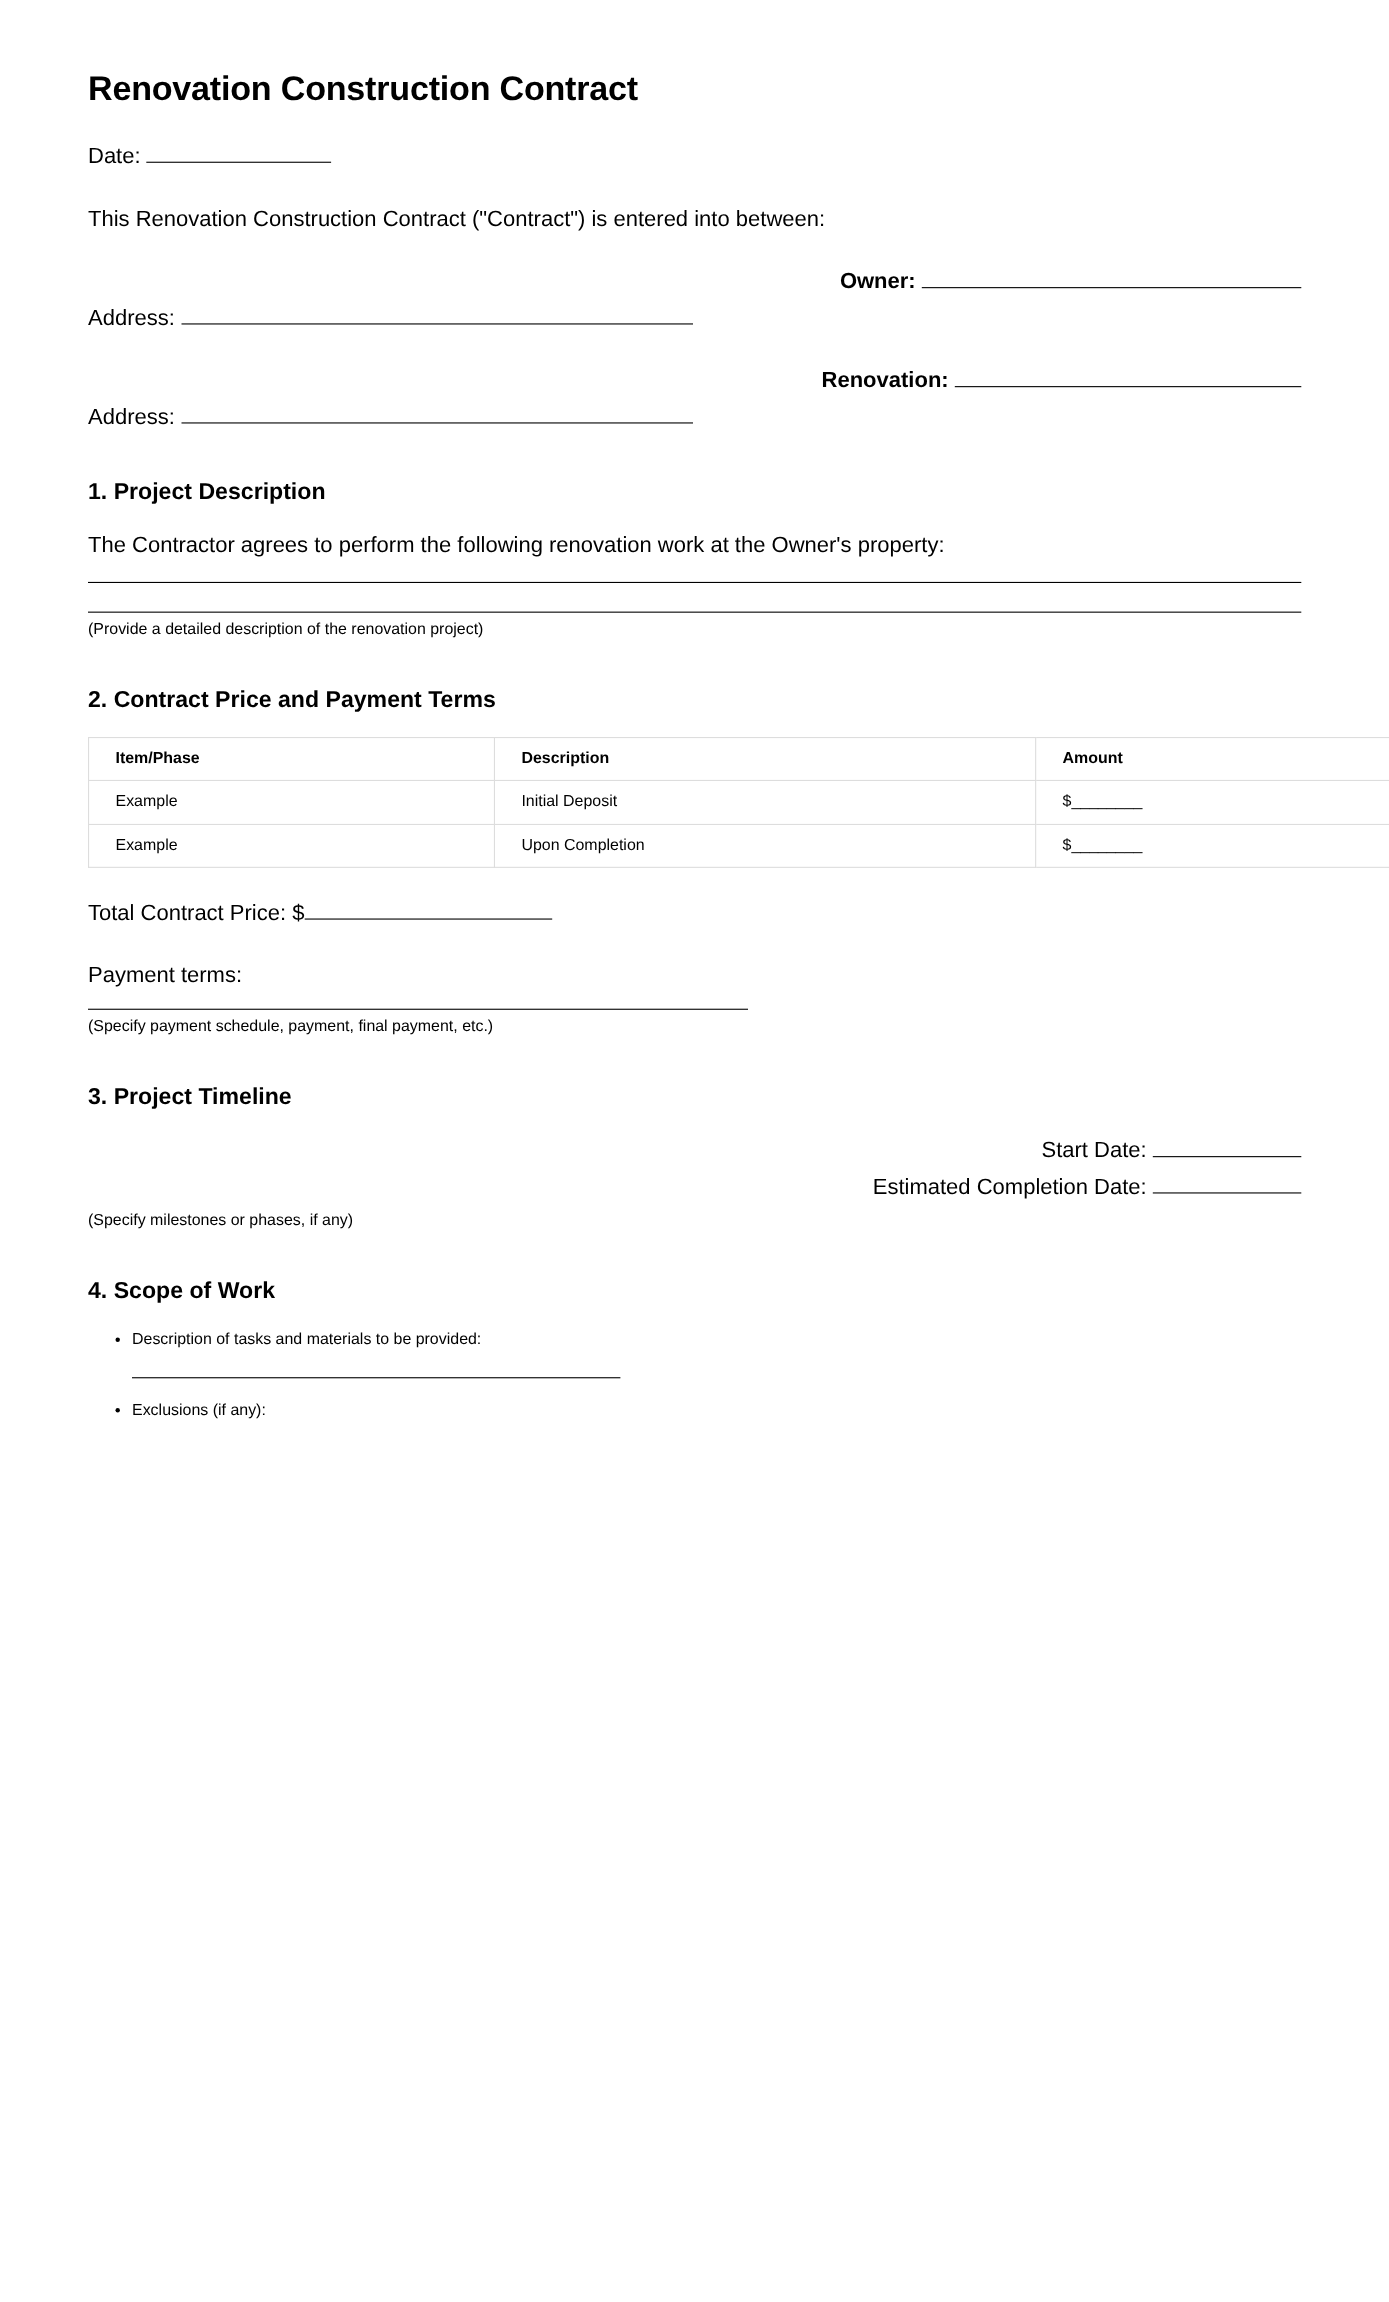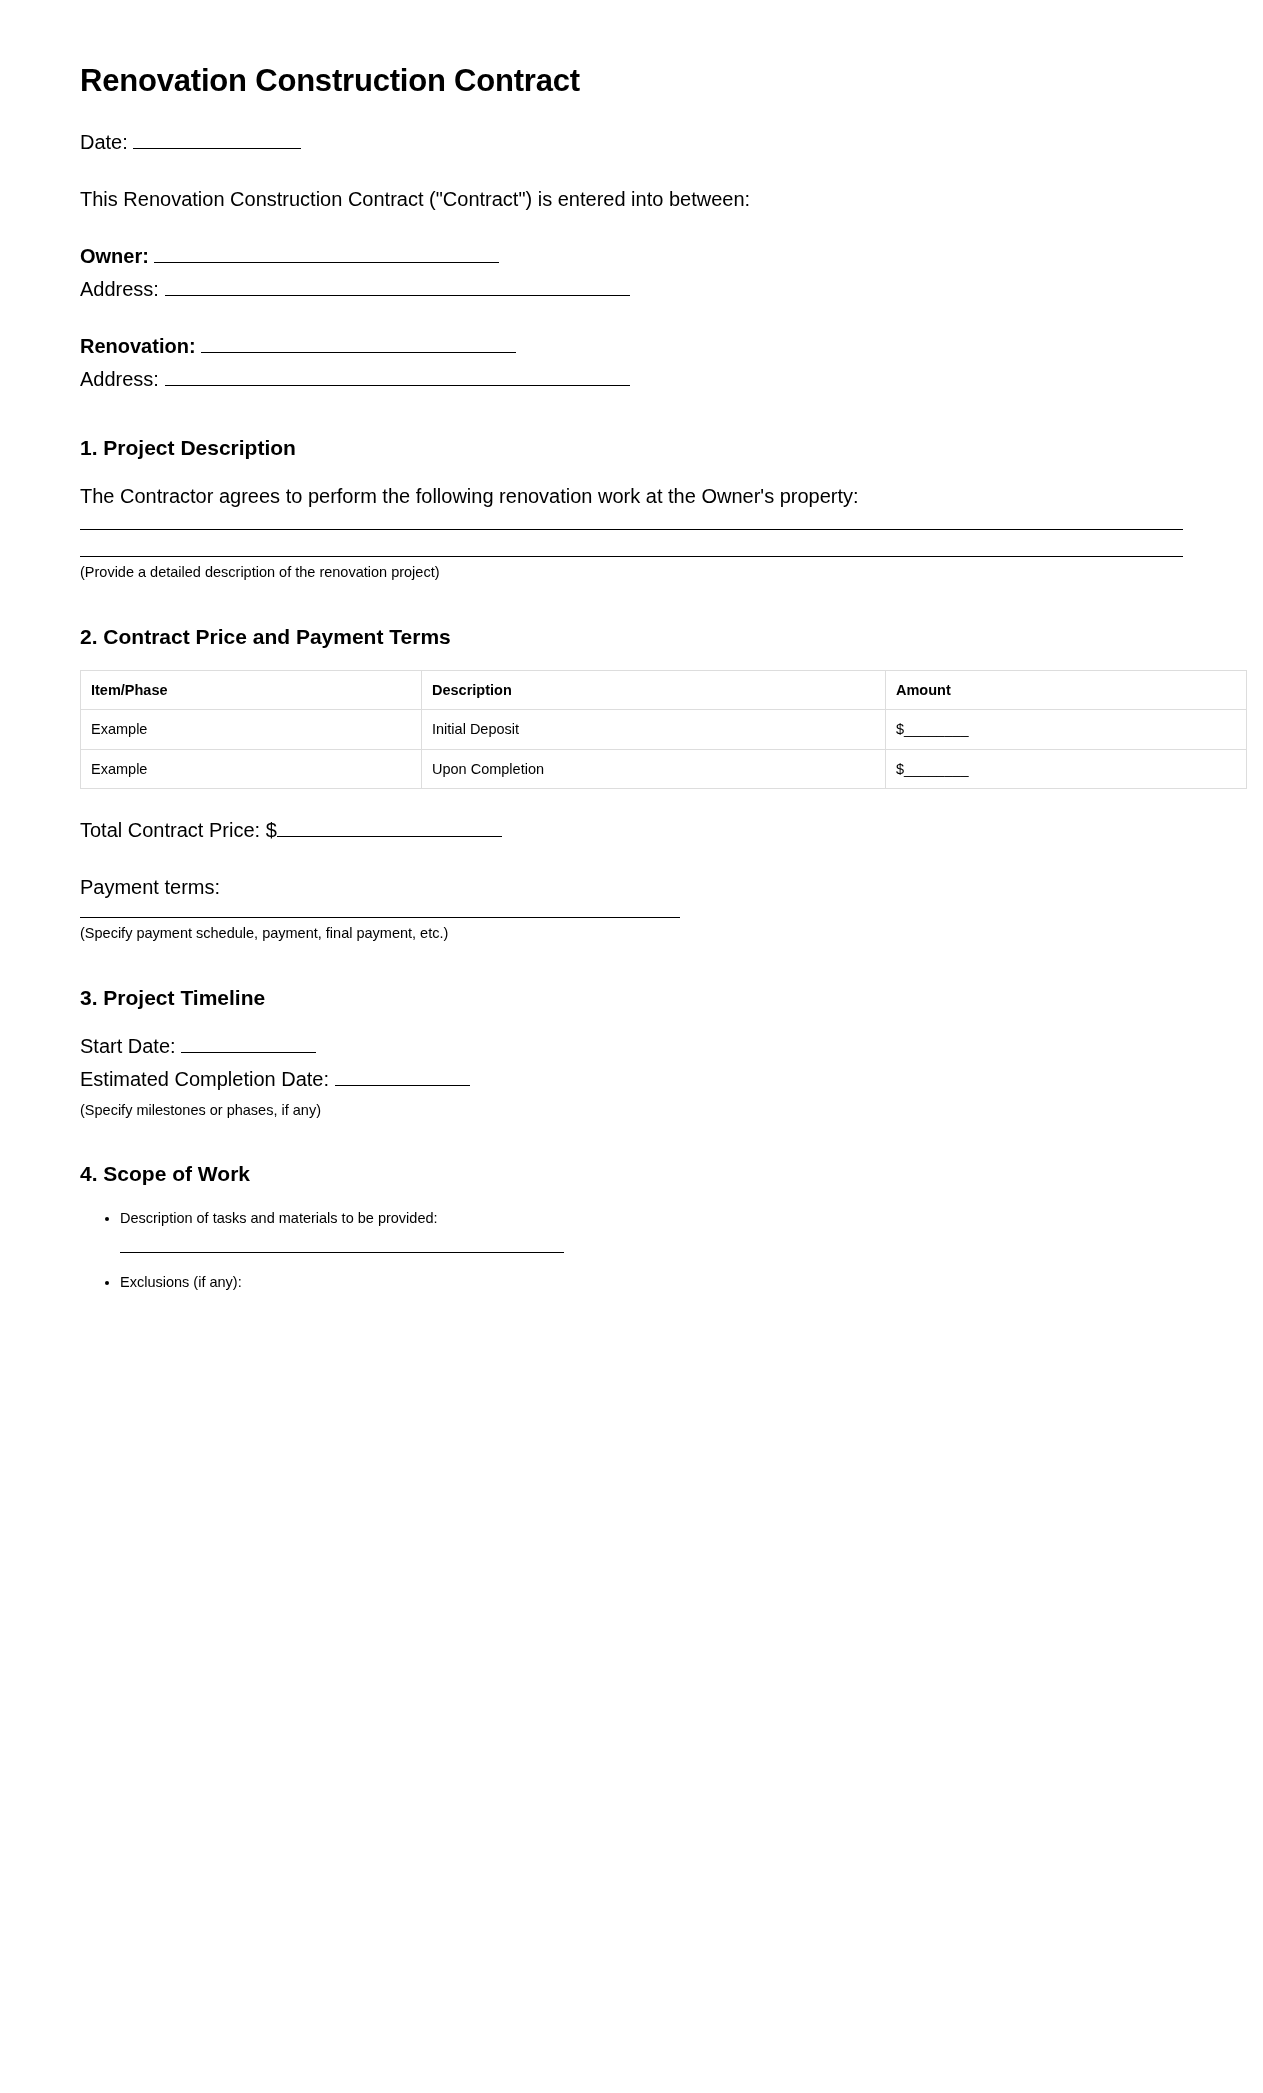--- a/index.html
+++ b/index.html
@@ -49,20 +49,21 @@
     line-height: 1.25;
     margin: 40px 0 20px 0;
   }
   p.para {
     font-size: 20px;
     line-height: 1.55;
     margin: 0 0 14px 0;
   }
   p.tight {
     margin: 0 0 2px 0;
+    text-align: right;
   }
   .blank-line {
     display: inline-block;
     border-bottom: 1px solid #000;
     vertical-align: baseline;
     height: 0;
   }
   .rule {
     border: 0;
     border-top: 1px solid #000;
@@ -80,21 +81,21 @@
     border-collapse: collapse;
     width: 1103px;
     margin: 0 0 6px 0;
     table-layout: fixed;
   }
   table.price-table th,
   table.price-table td {
     border: 1px solid #dddddd;
     text-align: left;
     font-size: 14.5px;
-    padding: 9px 10px;
+    padding: 9px 24px;
     line-height: 1.4;
     vertical-align: top;
   }
   table.price-table th {
     font-weight: bold;
   }
   .col-item { width: 320px; }
   .col-desc { width: 443px; }
   .col-amt  { width: 340px; }
 

